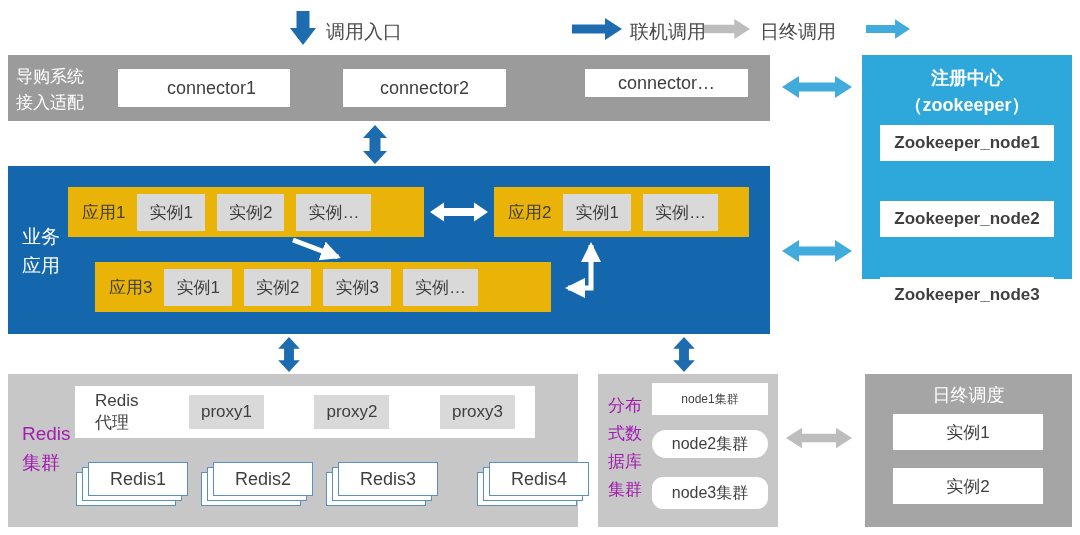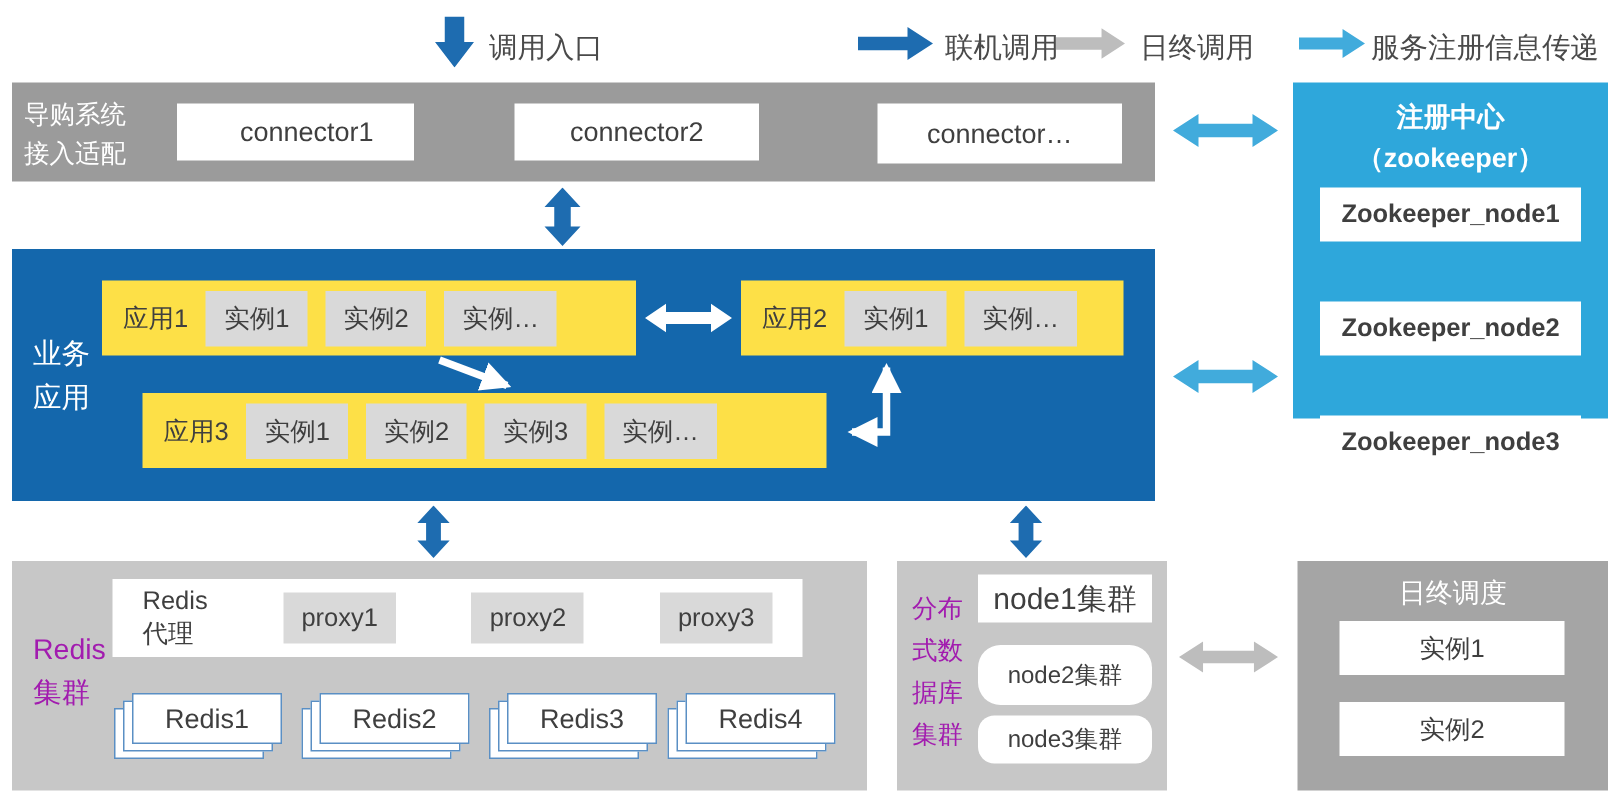--- a/index.html
+++ b/index.html
@@ -16,21 +16,21 @@
   .band-light { background:#c7c7c7; }
   .panel-registry { background:#2ea7db; }
   .panel-dayend { background:#a5a5a5; }
   .band-label-white { position:absolute; color:#ffffff; font-size:17px; line-height:1.55; white-space:pre-line; }
   .band-label-dark { position:absolute; color:#a21caf; font-size:19px; line-height:1.5; white-space:pre-line; }
   .box-white {
     position:absolute; background:#ffffff; color:#3f3f3f;
     display:flex; align-items:center; justify-content:center; font-size:18px; white-space:nowrap;
   }
   .app-box {
-    position:absolute; background:#fde047; height:50px; color:#3f3f3f;
+    position:absolute; background:#eab308; height:50px; color:#3f3f3f;
     display:flex; align-items:center; gap:12px; padding:0 14px; font-size:17px;
   }
   .app-label { white-space:nowrap; }
   .chip { background:#d9d9d9; color:#3f3f3f; padding:7px 12px; font-size:17px; white-space:nowrap; }
   .proxy-box {
     position:absolute; background:#ffffff; height:52px; color:#3f3f3f;
     display:flex; align-items:center; justify-content:space-between; padding:0 20px; font-size:17px;
   }
   .proxy-label { white-space:pre-line; line-height:1.3; font-size:17px; }
   .registry-title { position:absolute; width:100%; text-align:center; color:#fff; font-size:18px; line-height:1.5; white-space:pre-line; }
@@ -62,29 +62,28 @@
   <div class="legend-label" style="left:630px; top:19px;">联机调用</div>
 
   <svg class="abs" style="left:704px; top:18px;" width="46" height="22" viewBox="0 0 50 22">
     <polygon points="0,6.5 33,6.5 33,0 50,11 33,22 33,15.5 0,15.5" fill="#bdbdbd"></polygon>
   </svg>
   <div class="legend-label" style="left:760px; top:19px;">日终调用</div>
 
   <svg class="abs" style="left:866px; top:18px;" width="44" height="22" viewBox="0 0 50 22">
     <polygon points="0,6.5 33,6.5 33,0 50,11 33,22 33,15.5 0,15.5" fill="#41abdc"></polygon>
   </svg>
-  <div class="legend-label" style="left:914px; top:19px;">服务注册信息传递</div>
 
   <div class="band band-top" style="left:8px; top:55px; width:762px; height:66px;">
     <div class="band-label-white" style="left:8px; top:9px;">导购系统
 接入适配</div>
   </div>
-  <div class="box-white" style="left:118px; top:69px; width:158px; height:38px;padding-left:15px;">connector1</div>
+  <div class="box-white" style="left:118px; top:69px; width:172px; height:38px;padding-left:15px;">connector1</div>
   <div class="box-white" style="left:343px; top:69px; width:163px; height:38px;">connector2</div>
-  <div class="box-white" style="left:585px; top:69px; width:163px; height:40px;">connector…</div>
+  <div class="box-white" style="left:585px; top:69px; width:163px; height:28px;">connector…</div>
 
   <div class="band panel-registry" style="left:862px; top:55px; width:210px; height:224px;font-weight:bold;">
     <div class="registry-title" style="top:10px;">注册中心
 （zookeeper）</div>
     <div class="box-white" style="left:18px; top:70px; width:174px; height:36px; font-size:17px;">Zookeeper_node1</div>
     <div class="box-white" style="left:18px; top:146px; width:174px; height:36px; font-size:17px;">Zookeeper_node2</div>
     <div class="box-white" style="left:18px; top:222px; width:174px; height:36px; font-size:17px;">Zookeeper_node3</div>
   </div>
 
   <svg class="abs" style="left:782px; top:73px;" width="70" height="28" viewBox="0 0 70 28">
@@ -167,33 +166,33 @@
   <div class="redis-stack" style="left:213px; top:462px;">
     <div class="redis-layer l1"></div>
     <div class="redis-layer l2"></div>
     <div class="redis-front">Redis2</div>
   </div>
   <div class="redis-stack" style="left:338px; top:462px;">
     <div class="redis-layer l1"></div>
     <div class="redis-layer l2"></div>
     <div class="redis-front">Redis3</div>
   </div>
-  <div class="redis-stack" style="left:457px; top:462px;padding-left:28px;">
+  <div class="redis-stack" style="left:489px; top:462px;padding-left:28px;">
     <div class="redis-layer l1"></div>
     <div class="redis-layer l2"></div>
     <div class="redis-front">Redis4</div>
   </div>
 
   <div class="band band-light" style="left:598px; top:374px; width:180px; height:153px;">
     <div class="band-label-dark" style="left:10px; top:18px; font-size:17px; line-height:1.65;">分布
 式数
 据库
 集群</div>
-    <div class="box-white" style="left:54px; top:9px; width:116px; height:32px; font-size:20px;">node1集群</div>
-    <div class="box-white" style="left:54px; top:56px; width:116px; height:40px; font-size:16px;border-radius:15px;">node2集群</div>
+    <div class="box-white" style="left:54px; top:9px; width:116px; height:32px; font-size:12px;">node1集群</div>
+    <div class="box-white" style="left:54px; top:56px; width:116px; height:28px; font-size:16px;border-radius:15px;">node2集群</div>
     <div class="box-white" style="left:54px; top:103px; width:116px; height:32px; font-size:16px;border-radius:11px;">node3集群</div>
   </div>
 
   <svg class="abs" style="left:786px; top:424px;" width="66" height="28" viewBox="0 0 70 28">
     <polygon points="0,14 17,3 17,9.5 53,9.5 53,3 70,14 53,25 53,18.5 17,18.5 17,25" fill="#bdbdbd"></polygon>
   </svg>
 
   <div class="band panel-dayend" style="left:865px; top:374px; width:207px; height:153px;">
     <div class="dayend-title" style="top:9px;">日终调度</div>
     <div class="box-white" style="left:28px; top:40px; width:150px; height:36px; font-size:17px;">实例1</div>

